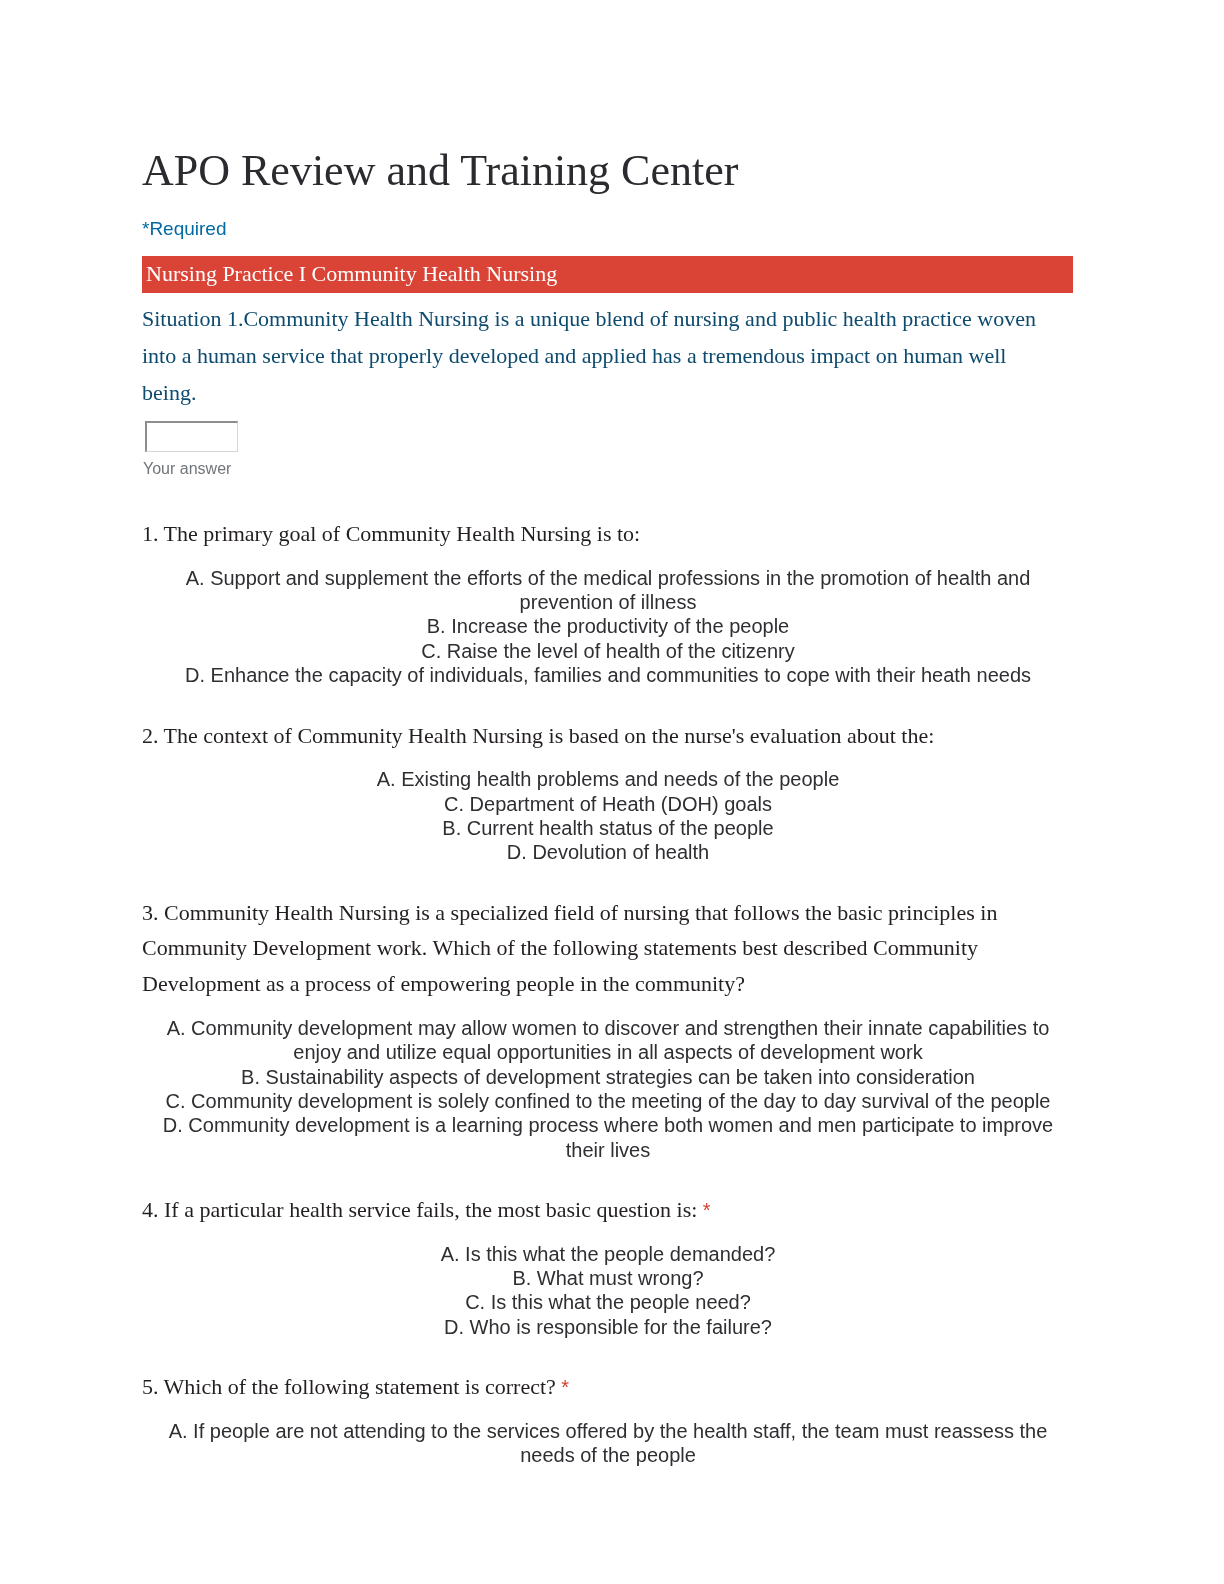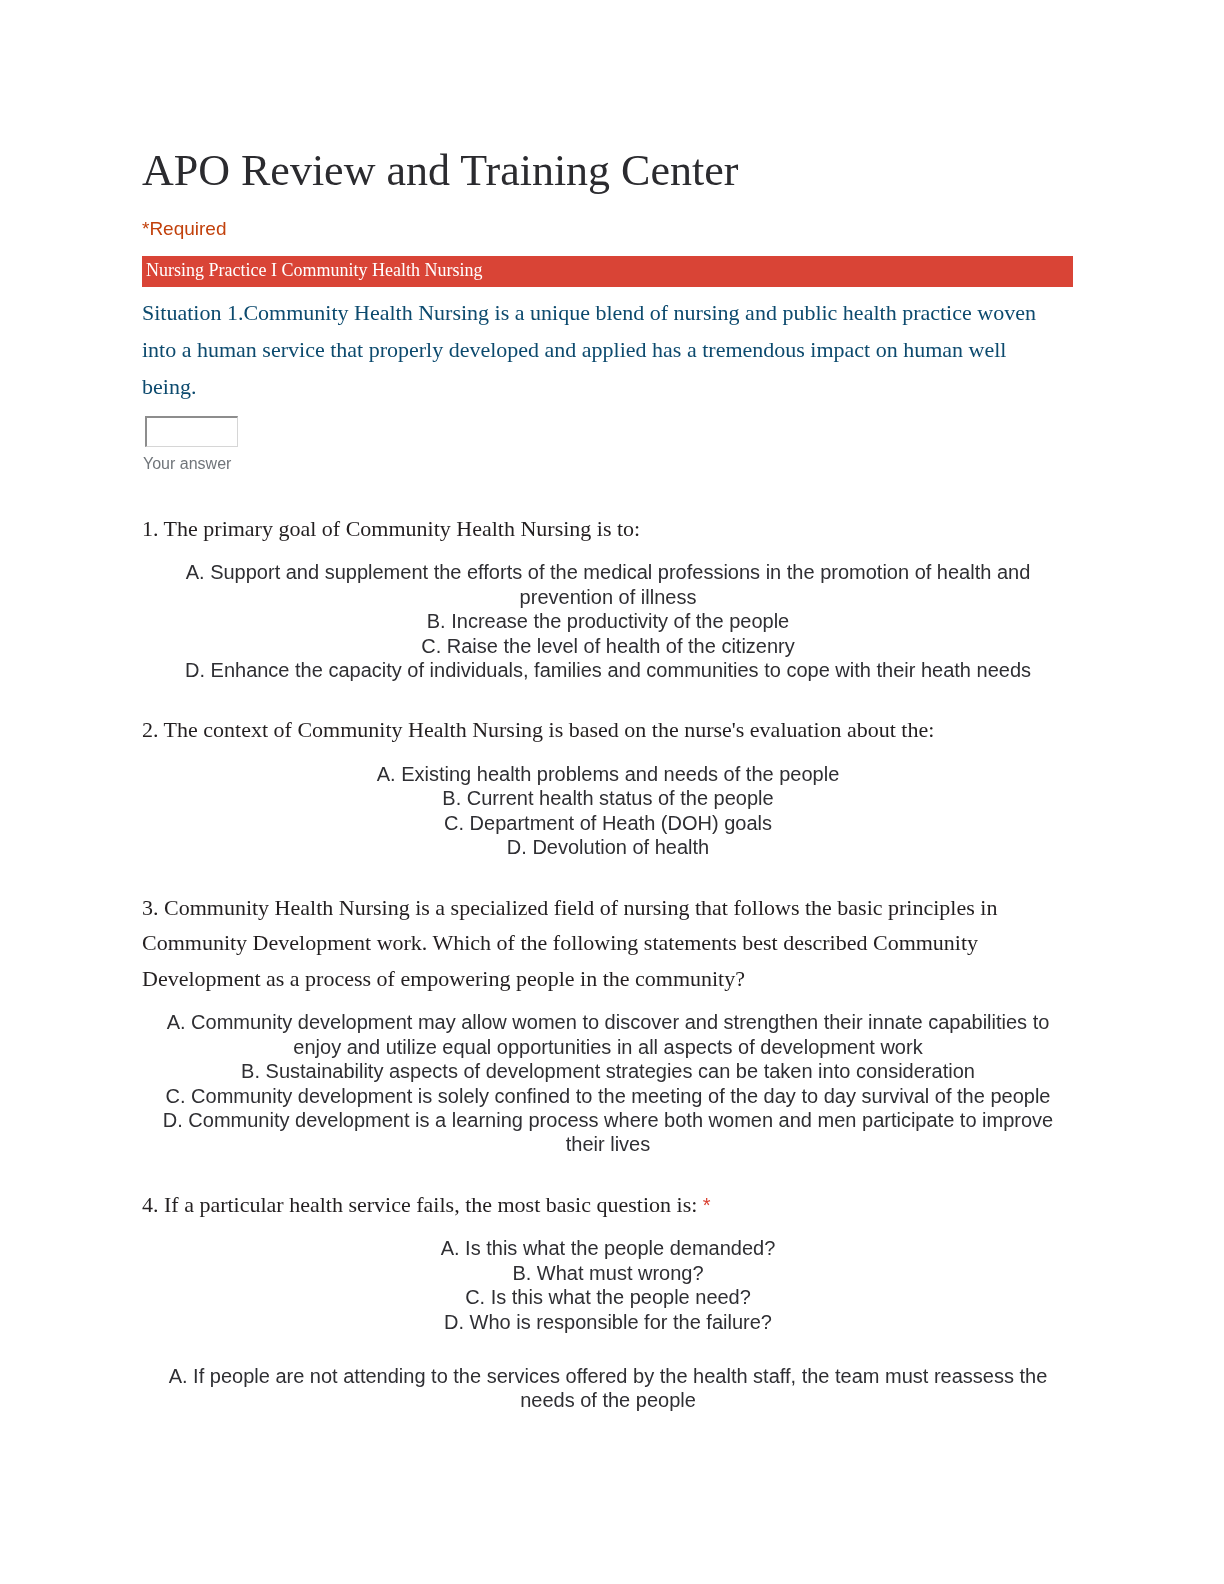--- a/index.html
+++ b/index.html
@@ -34,28 +34,28 @@
     line-height: 1.18;
     font-weight: 400;
     color: #2b2b2f;
     margin: 0 0 20px 0;
     letter-spacing: 0px;
   }
   .required-note {
     font-family: "Liberation Sans", sans-serif;
     font-size: 19px;
     line-height: 1.3;
-    color: #c2410c;
+    color: #0369a1;
     margin: 6px 0 14px 0;
   }
   .section-banner {
     background: #d94436;
     color: #ffffff;
     font-family: "Liberation Serif", serif;
-    font-size: 18px;
+    font-size: 22px;
     line-height: 1.32;
     padding: 3px 0 5px 4px;
     width: 931px;
     box-sizing: border-box;
     margin: 0 0 8px 0;
   }
   .situation {
     font-family: "Liberation Serif", serif;
     font-size: 22px;
     line-height: 1.68;
@@ -141,22 +141,22 @@
         <div class="option">D. Enhance the capacity of individuals, families and communities to cope with their heath needs</div>
       </div>
     </div>
 
     <div class="question-block">
       <div class="q-stem">
         <span>2. The context of Community Health Nursing is based on the nurse's evaluation about the:</span>
       </div>
       <div class="options">
         <div class="option">A. Existing health problems and needs of the people</div>
+        <div class="option">C. Department of Heath (DOH) goals</div>
         <div class="option">B. Current health status of the people</div>
-        <div class="option">C. Department of Heath (DOH) goals</div>
         <div class="option">D. Devolution of health</div>
       </div>
     </div>
 
     <div class="question-block">
       <div class="q-stem">
         <span>3. Community Health Nursing is a specialized field of nursing that follows the basic principles in Community Development work. Which of the following statements best described Community Development as a process of empowering people in the community?</span>
       </div>
       <div class="options">
         <div class="option">A. Community development may allow women to discover and strengthen their innate capabilities to enjoy and utilize equal opportunities in all aspects of development work</div>
@@ -173,19 +173,23 @@
       </div>
       <div class="options">
         <div class="option">A. Is this what the people demanded?</div>
         <div class="option">B. What must wrong?</div>
         <div class="option">C. Is this what the people need?</div>
         <div class="option">D. Who is responsible for the failure?</div>
       </div>
     </div>
 
     <div class="question-block">
+      <div class="q-stem">
+        <span>5. Which of the following statement is correct?</span>
+        <span class="req-star">*</span>
+      </div>
       <div class="options">
         <div class="option">A. If people are not attending to the services offered by the health staff, the team must reassess the needs of the people</div>
       </div>
     </div>
 
   </div>
 </div>
 
 </body></html>

